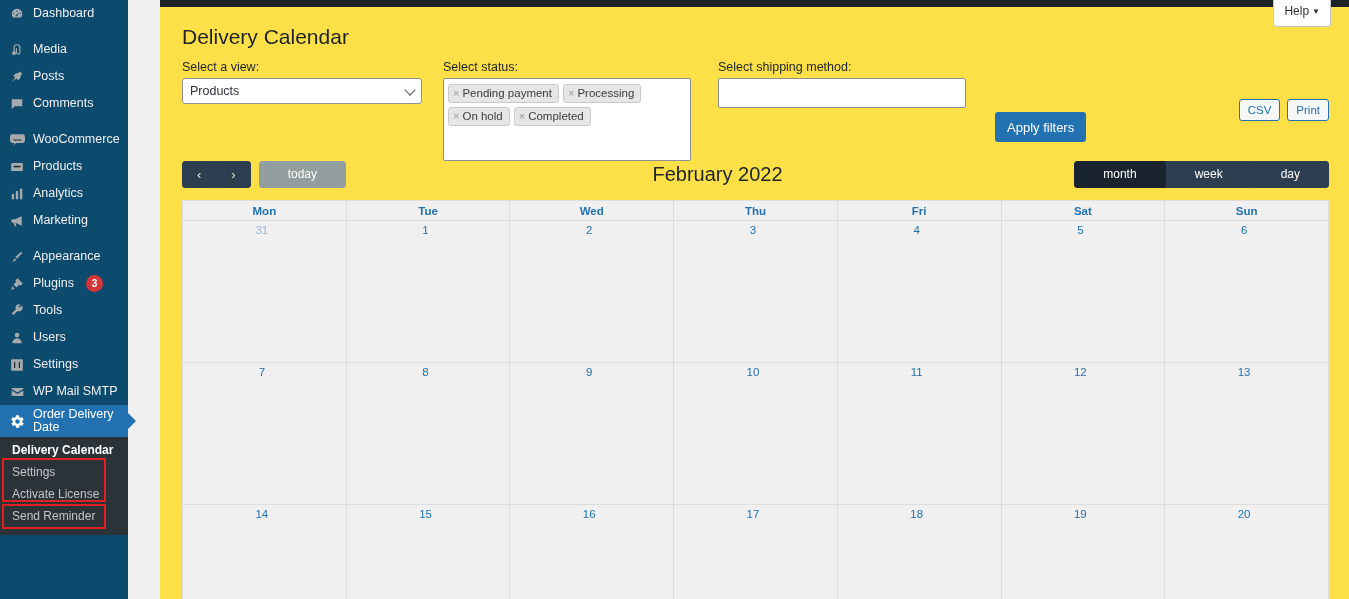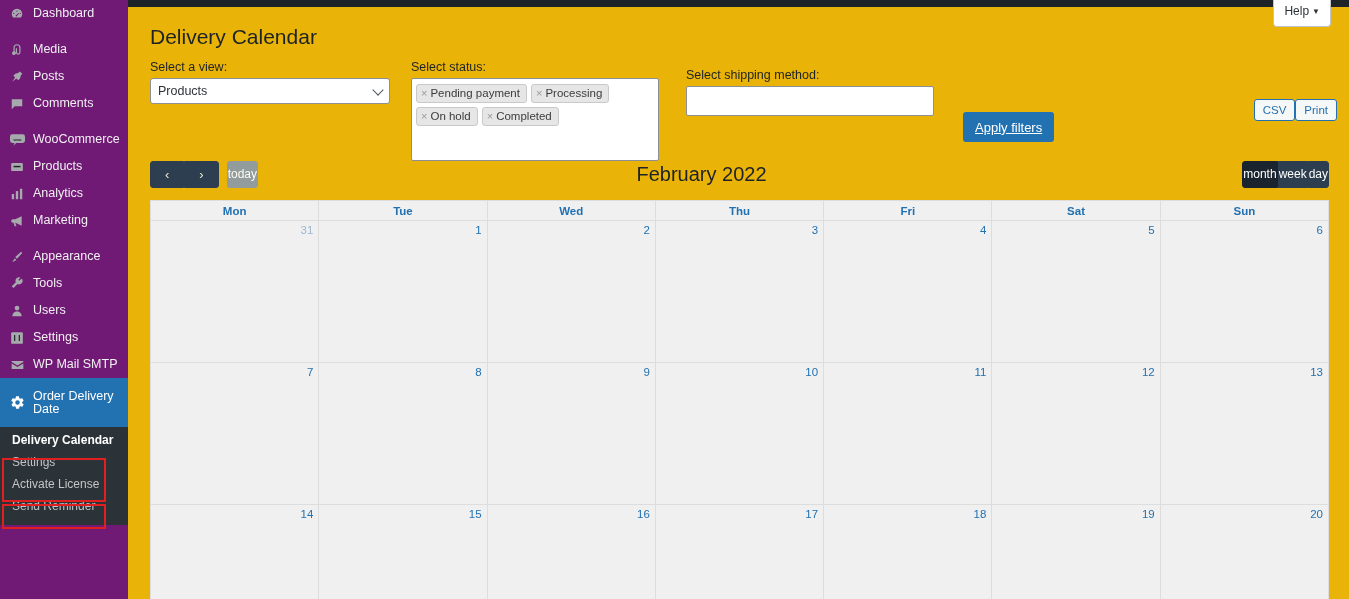--- a/index.html
+++ b/index.html
@@ -7,21 +7,21 @@
     width: 1349px; height: 599px;
     overflow: hidden;
     font-family: "Liberation Sans", sans-serif;
     background: #f0f0f1;
   }
   #root { position: relative; width: 1349px; height: 599px; display: flex; }
 
   
   #sidebar {
     width: 128px; height: 599px;
-    background: #701a75;
+    background: #0c4a6e;
     flex: 0 0 128px;
     position: relative;
     color: #f0f0f1;
   }
   .menu-item {
     display: flex; align-items: center;
     gap: 8px;
     padding: 0 9px;
     height: 27px;
     font-size: 12.5px;
@@ -49,21 +49,21 @@
     color: #fff;
     font-size: 10px; font-weight: 600;
     margin-left: 4px;
     padding: 0 5px;
   }
 
   
   .menu-item.active {
     background: #2271b1;
     color: #fff;
-    height: 49px;
+    height: 32px;
     align-items: center;
   }
   .menu-item.active .ico { color: #fff; }
   .menu-item.active .menu-label {
     white-space: normal;
     line-height: 13px;
     font-weight: 400;
   }
   .menu-item.active::after {
     content: "";
@@ -89,23 +89,24 @@
     position: absolute;
     border: 2px solid #e02020;
     pointer-events: none;
     z-index: 40;
   }
 
   
   #main {
     flex: 1 1 auto;
     height: 599px;
-    background: #eab308;
+    background: #fde047;
     position: relative;
     overflow: hidden;
+    margin-left: 32px;
   }
   .adminbar-strip {
     height: 7px; background: #1d2327; width: 100%;
   }
 
   
   #help-tab {
     position: absolute; top: 0; right: 18px;
     background: #fff;
     border: 1px solid #c3c4c7;
@@ -175,21 +176,21 @@
     padding: 2px 6px 3px 4px;
     height: 19px;
     line-height: 13px;
   }
   .token .x {
     color: #9a9a9a;
     font-size: 11px;
     margin-right: 3px;
   }
 
-  .fld-ship { position: absolute; left: 558px; top: 18px; width: 248px; }
+  .fld-ship { position: absolute; left: 558px; top: 10px; width: 248px; }
   .ship-input {
     width: 248px; height: 30px;
     border: 1px solid #8c8f94;
     background: #fff;
     border-radius: 2px;
     font-size: 12.5px;
     padding: 0 7px;
     color: #2c3338;
   }
 
@@ -197,26 +198,25 @@
     position: absolute; left: 835px; top: 62px;
     background: #2271b1;
     color: #fff;
     border: none;
     border-radius: 3px;
     font-size: 13px;
     padding: 0 12px;
     height: 30px;
     cursor: pointer;
     font-family: inherit;
-    text-decoration: underline;
   }
 
   .export-btns {
-    position: absolute; right: 12px; top: 49px;
-    display: flex;  align-items: center;
+    position: absolute; right: 20px; top: 49px;
+    display: flex; gap: 7px; align-items: center;
   }
   .btn-ghost {
     border: 1px solid #2271b1;
     background: #f6f7f7;
     color: #2271b1;
     font-size: 11.5px;
     border-radius: 3px;
     height: 22px;
     padding: 0 8px;
     cursor: pointer;
@@ -231,21 +231,21 @@
     position: relative;
     margin-bottom: 8px;
   }
   .btn-group { display: inline-flex; }
   .fcbtn {
     background: #2C3E50;
     color: #fff;
     border: 1px solid #2C3E50;
     font-size: 12px;
     height: 27px;
-    padding: 0 0;
+    padding: 0 28px;
     cursor: pointer;
     font-family: inherit;
     line-height: 25px;
   }
   .fcbtn.first { border-radius: 3px 0 0 3px; }
   .fcbtn.last  { border-radius: 0 3px 3px 0; }
   .fcbtn.solo  { border-radius: 3px; }
   .fcbtn.disabled {
     background: #8e9ba6; border-color: #8e9ba6; color: #fff;
     opacity: .95;
@@ -285,21 +285,21 @@
   }
   table.cal td {
     border: 1px solid #ddd;
     vertical-align: top;
     height: 142px;
     background: #f0f0f1;
     padding: 0;
   }
   td .daynum {
     display: block;
-    text-align: right;
+    text-align: center;
     font-size: 11.5px;
     color: #2271b1;
     padding: 3px 5px 0 0;
     line-height: 13px;
   }
   td.other .daynum { color: #9db7cf; }
   td.today { background: #f3ecce; }
 </style>
 </head>
 <body>
@@ -380,20 +380,29 @@
           <span class="menu-label">Marketing</span>
         </div>
         <div class="menu-gap"></div>
         <div class="menu-item">
           <span class="ico">
             <svg width="14" height="14" viewBox="0 0 24 24" fill="currentColor">
               <path d="M19 3 9 12l3 3 9-10-2-2zM8 14l-4 7 7-4-3-3z"></path>
             </svg>
           </span>
           <span class="menu-label">Appearance</span>
+        </div>
+        <div class="menu-item">
+          <span class="ico">
+            <svg width="14" height="14" viewBox="0 0 24 24" fill="currentColor">
+              <path d="M13 2 9 6l2 2-5 5 5 5 5-5 2 2 4-4-9-9zM4 16l-2 6 6-2-4-4z"></path>
+            </svg>
+          </span>
+          <span class="menu-label">Plugins</span>
+          <span class="badge-count">3</span>
         </div>
         <div class="menu-item">
           <span class="ico">
             <svg width="14" height="14" viewBox="0 0 24 24" fill="currentColor">
               <path d="M21 4a6 6 0 0 1-8 8L6 19l-3-3 7-7a6 6 0 0 1 8-8l-3.5 3.5L16 6.5 19.5 3 21 4z"></path>
             </svg>
           </span>
           <span class="menu-label">Tools</span>
         </div>
         <div class="menu-item">

